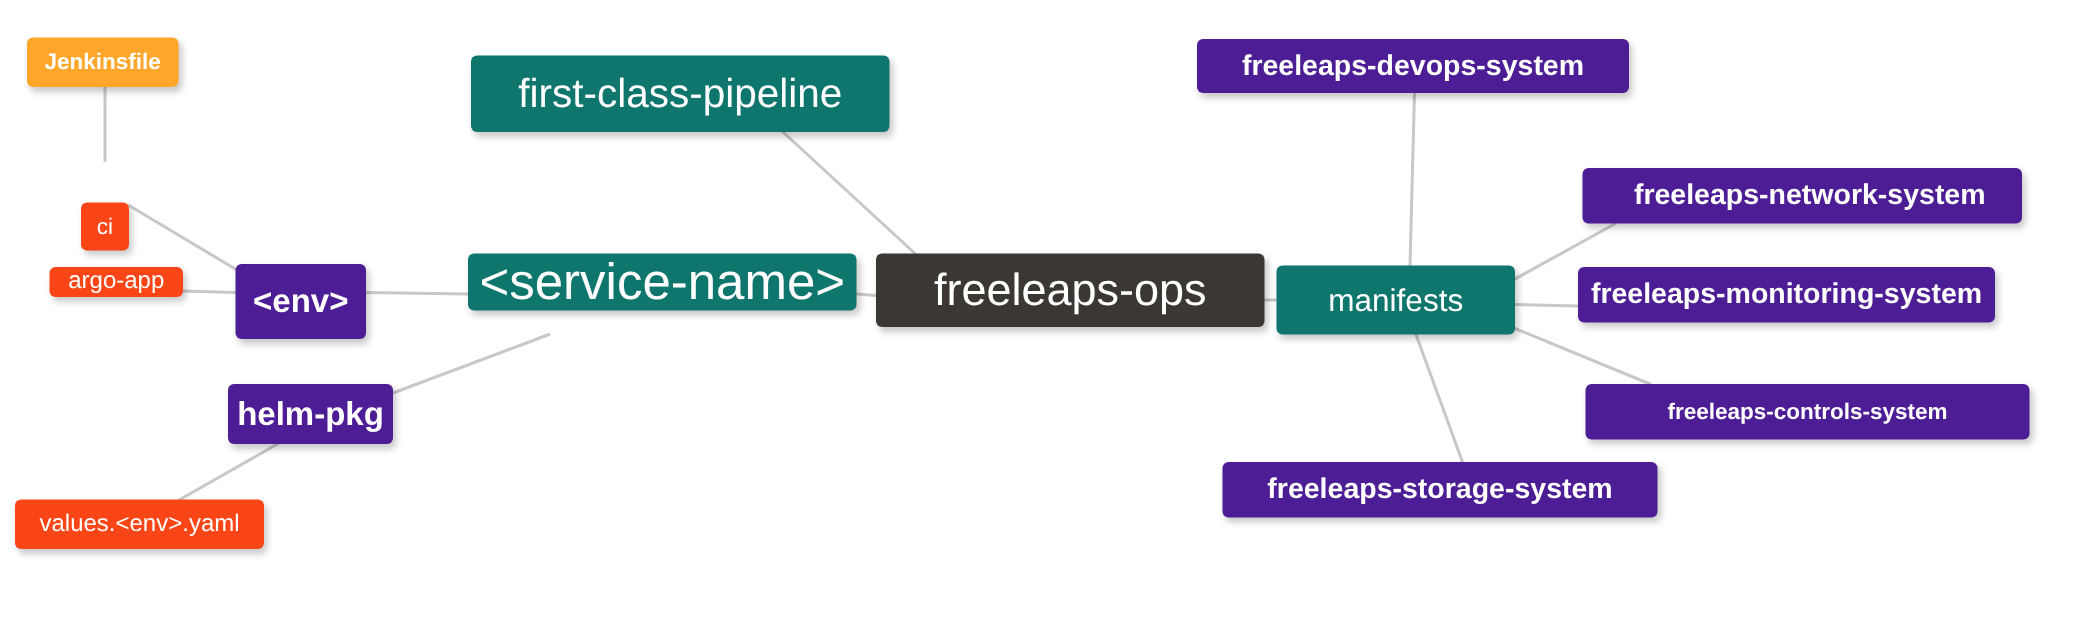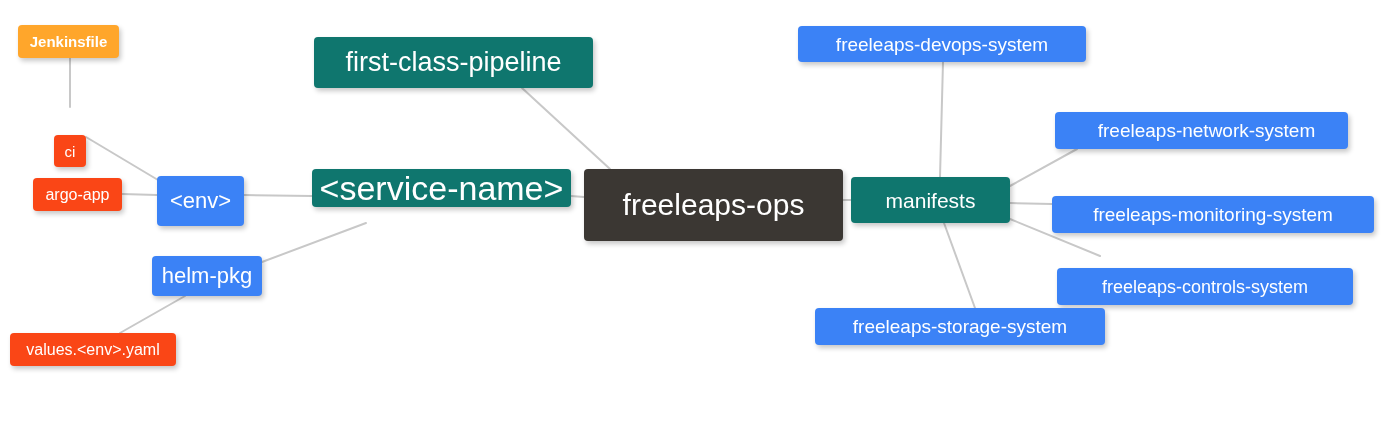--- a/index.html
+++ b/index.html
@@ -31,21 +31,21 @@
     align-items: center;
     justify-content: center;
     border-radius: 4px;
     color: #ffffff;
     white-space: nowrap;
     letter-spacing: 0px;
     box-shadow: 2px 3px 5px rgba(0,0,0,0.22);
     font-family: "Liberation Sans", sans-serif;
     line-height: 1;
   }
-  .n-green  { background: #3b82f6; }
+  .n-green  { background: #4c1d95; font-weight: bold; }
   .n-blue   { background: #0f766e; }
   .n-orange { background: #ffa62b; }
   .n-red    { background: #fa4616; }
   .n-dark   { background: #3b3733; }
 </style>
 </head>
 <body>
 
 <div id="canvas">
   <svg id="edges" viewBox="0 0 1390 421" xmlns="http://www.w3.org/2000/svg">
@@ -64,53 +64,53 @@
       <line x1="1010" y1="219" x2="1100" y2="256" stroke="#c8c8c8" stroke-width="2" stroke-linecap="round"></line>
       <line x1="944" y1="223" x2="975" y2="308" stroke="#c8c8c8" stroke-width="2" stroke-linecap="round"></line>
     </svg>
   <div id="node-layer">
       <div class="node n-orange" style="left: 18px; top: 25px; width: 101px; height: 33px; font-size: 15px; font-weight: bold;">
         <span>Jenkinsfile</span>
       </div>
       <div class="node n-red" style="left: 54px; top: 107px; width: 32px; height: 32px; font-size: 15px; margin-top: 28px;">
         <span>ci</span>
       </div>
-      <div class="node n-red" style="left: 33px; top: 178px; width: 89px; height: 33px; font-size: 16px;">
+      <div class="node n-red" style="left: 33px; top: 178px; width: 89px; height: 20px; font-size: 16px;">
         <span>argo-app</span>
       </div>
       <div class="node n-green" style="left: 157px; top: 176px; width: 87px; height: 50px; font-size: 22px;">
         <span>&lt;env&gt;</span>
       </div>
       <div class="node n-green" style="left: 152px; top: 256px; width: 110px; height: 40px; font-size: 22px;">
         <span>helm-pkg</span>
       </div>
       <div class="node n-red" style="left: 10px; top: 333px; width: 166px; height: 33px; font-size: 16px;">
         <span>values.&lt;env&gt;.yaml</span>
       </div>
       <div class="node n-blue" style="left: 314px; top: 37px; width: 279px; height: 51px; font-size: 27px;">
         <span>first-class-pipeline</span>
       </div>
       <div class="node n-blue" style="left: 312px; top: 169px; width: 259px; height: 38px; font-size: 34px;">
         <span>&lt;service-name&gt;</span>
       </div>
-      <div class="node n-dark" style="left: 584px; top: 169px; width: 259px; height: 72px; font-size: 30px;">
+      <div class="node n-dark" style="left: 584px; top: 169px; width: 259px; height: 49px; font-size: 30px;">
         <span>freeleaps-ops</span>
       </div>
       <div class="node n-blue" style="left: 851px; top: 177px; width: 159px; height: 46px; font-size: 21px;">
         <span>manifests</span>
       </div>
       <div class="node n-green" style="left: 798px; top: 26px; width: 288px; height: 36px; font-size: 19px;">
         <span>freeleaps-devops-system</span>
       </div>
       <div class="node n-green" style="left: 1055px; top: 112px; width: 293px; height: 37px; font-size: 19px; padding-left: 10px;">
         <span>freeleaps-network-system</span>
       </div>
-      <div class="node n-green" style="left: 1052px; top: 196px; width: 322px; height: 37px; font-size: 19px;">
+      <div class="node n-green" style="left: 1052px; top: 178px; width: 278px; height: 37px; font-size: 19px;">
         <span>freeleaps-monitoring-system</span>
       </div>
-      <div class="node n-green" style="left: 1057px; top: 256px; width: 296px; height: 37px; font-size: 18px; margin-top: 12px;">
+      <div class="node n-green" style="left: 1057px; top: 256px; width: 296px; height: 37px; font-size: 15px;">
         <span>freeleaps-controls-system</span>
       </div>
       <div class="node n-green" style="left: 815px; top: 308px; width: 290px; height: 37px; font-size: 19px;">
         <span>freeleaps-storage-system</span>
       </div>
     </div>
 </div>
 
 </body></html>

